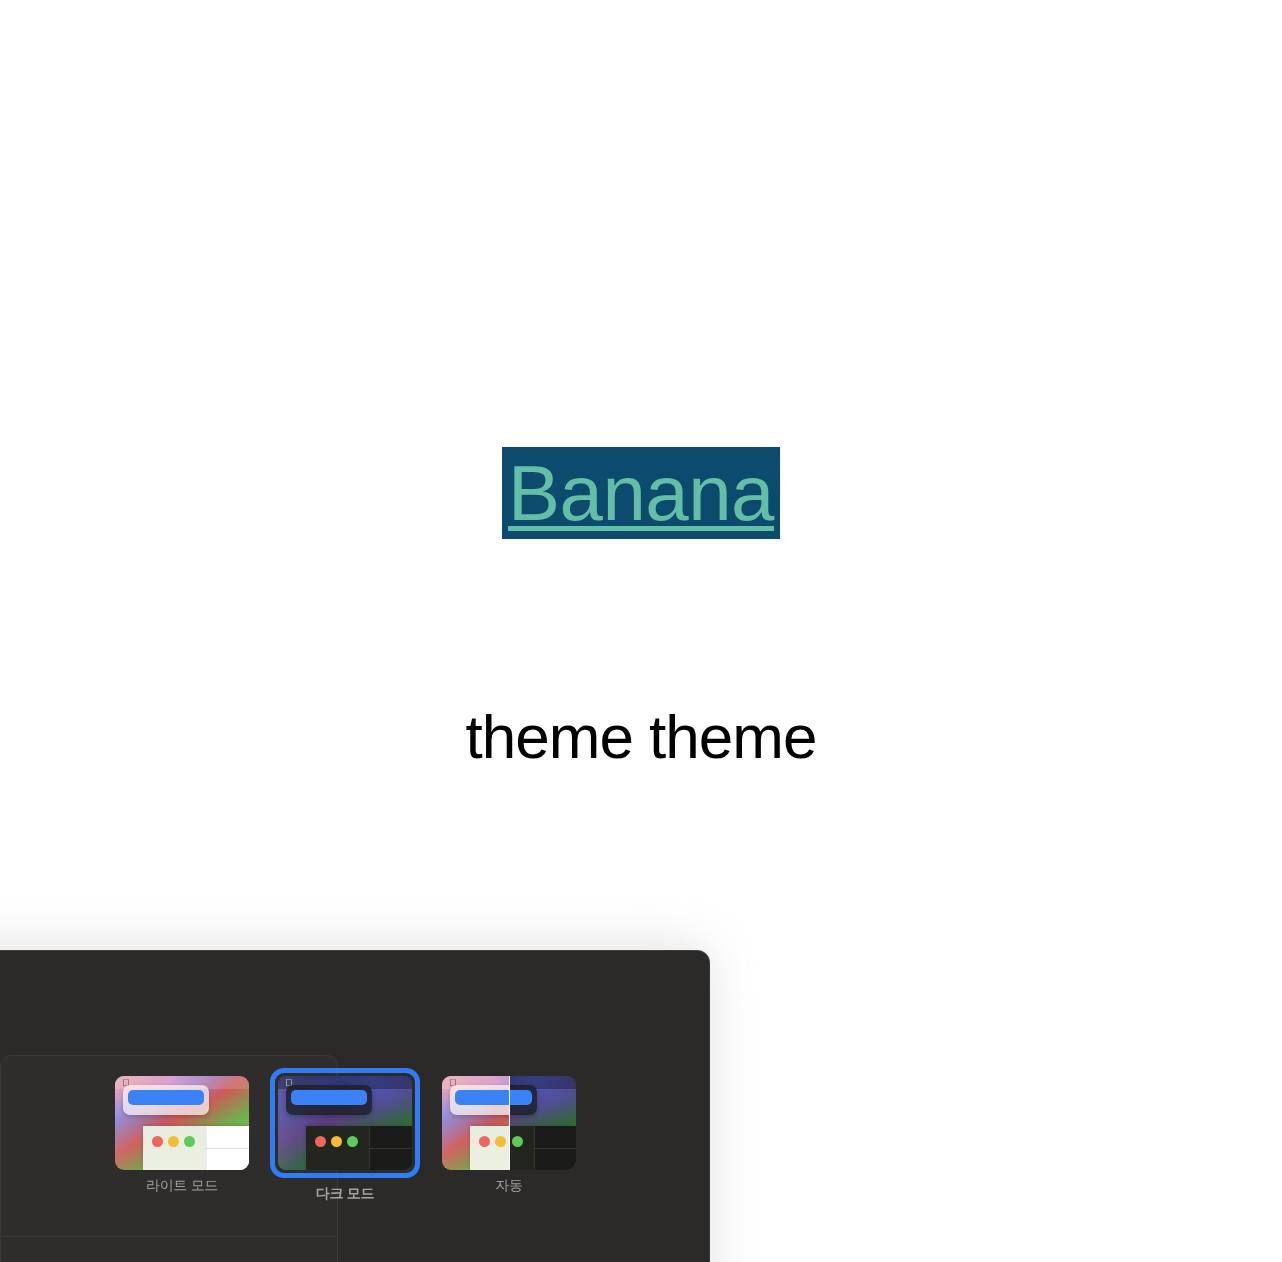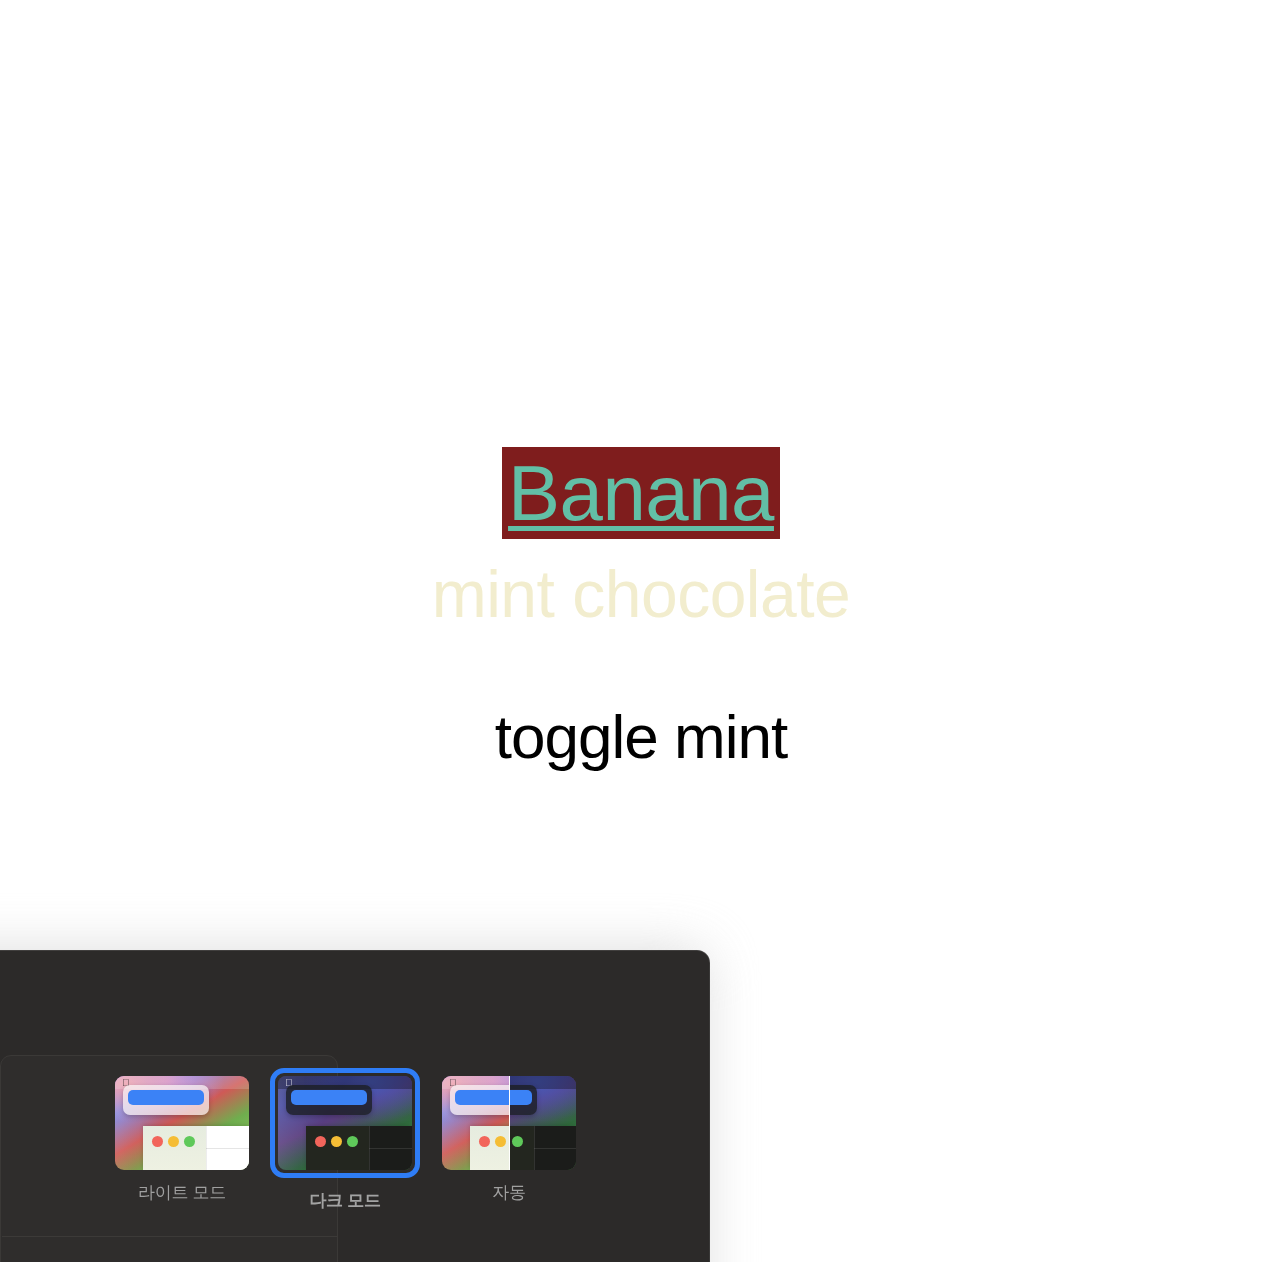--- a/index.html
+++ b/index.html
@@ -27,21 +27,21 @@
   .banana-wrap {
     position: absolute;
     left: 0;
     top: 447px;
     width: 1282px;
     text-align: center;
     line-height: 0;
   }
   .banana-link {
     display: inline-block;
-    background: #7f1d1d;
+    background: #0c4a6e;
     color: #62bfa6;
     font-size: 78px;
     line-height: 92px;
     font-weight: 400;
     text-decoration: underline;
     text-decoration-thickness: 5px;
     text-underline-offset: 6px;
     padding: 0 6px;
     letter-spacing: -0.5px;
     cursor: pointer;
@@ -293,22 +293,22 @@
   .split-inner {
     position: absolute;
     top: 0;
     width: 134px;
     height: 94px;
   }
   .split-left .split-inner  { left: 0; }
   .split-right .split-inner { left: -67px; }
 
   .mode-label {
-    margin-top: 12px;
-    font-size: 17px;
+    margin-top: 4px;
+    font-size: 14px;
     line-height: 22px;
     color: #a0a0a0;
     letter-spacing: -0.3px;
   }
   .mode-label.selected-label {
     color: #a3a3a3;
     font-weight: bold;
   }
 
   .card-divider {
@@ -322,23 +322,22 @@
 </style>
 </head>
 <body>
 
 <div class="page">
 
   <div class="banana-wrap">
     <a class="banana-link" href="#">Banana</a>
   </div>
 
-  <div class="mint-line">mint chocolate</div>
-
-  <div class="toggle-theme">toggle mint</div>
+
+  <div class="toggle-theme">theme theme</div>
 
 </div>
 
 <div class="mac-window-shadow"></div>
 
 <div class="mac-window">
 
   <div class="win-topbar"></div>
 
   <div class="settings-card">

